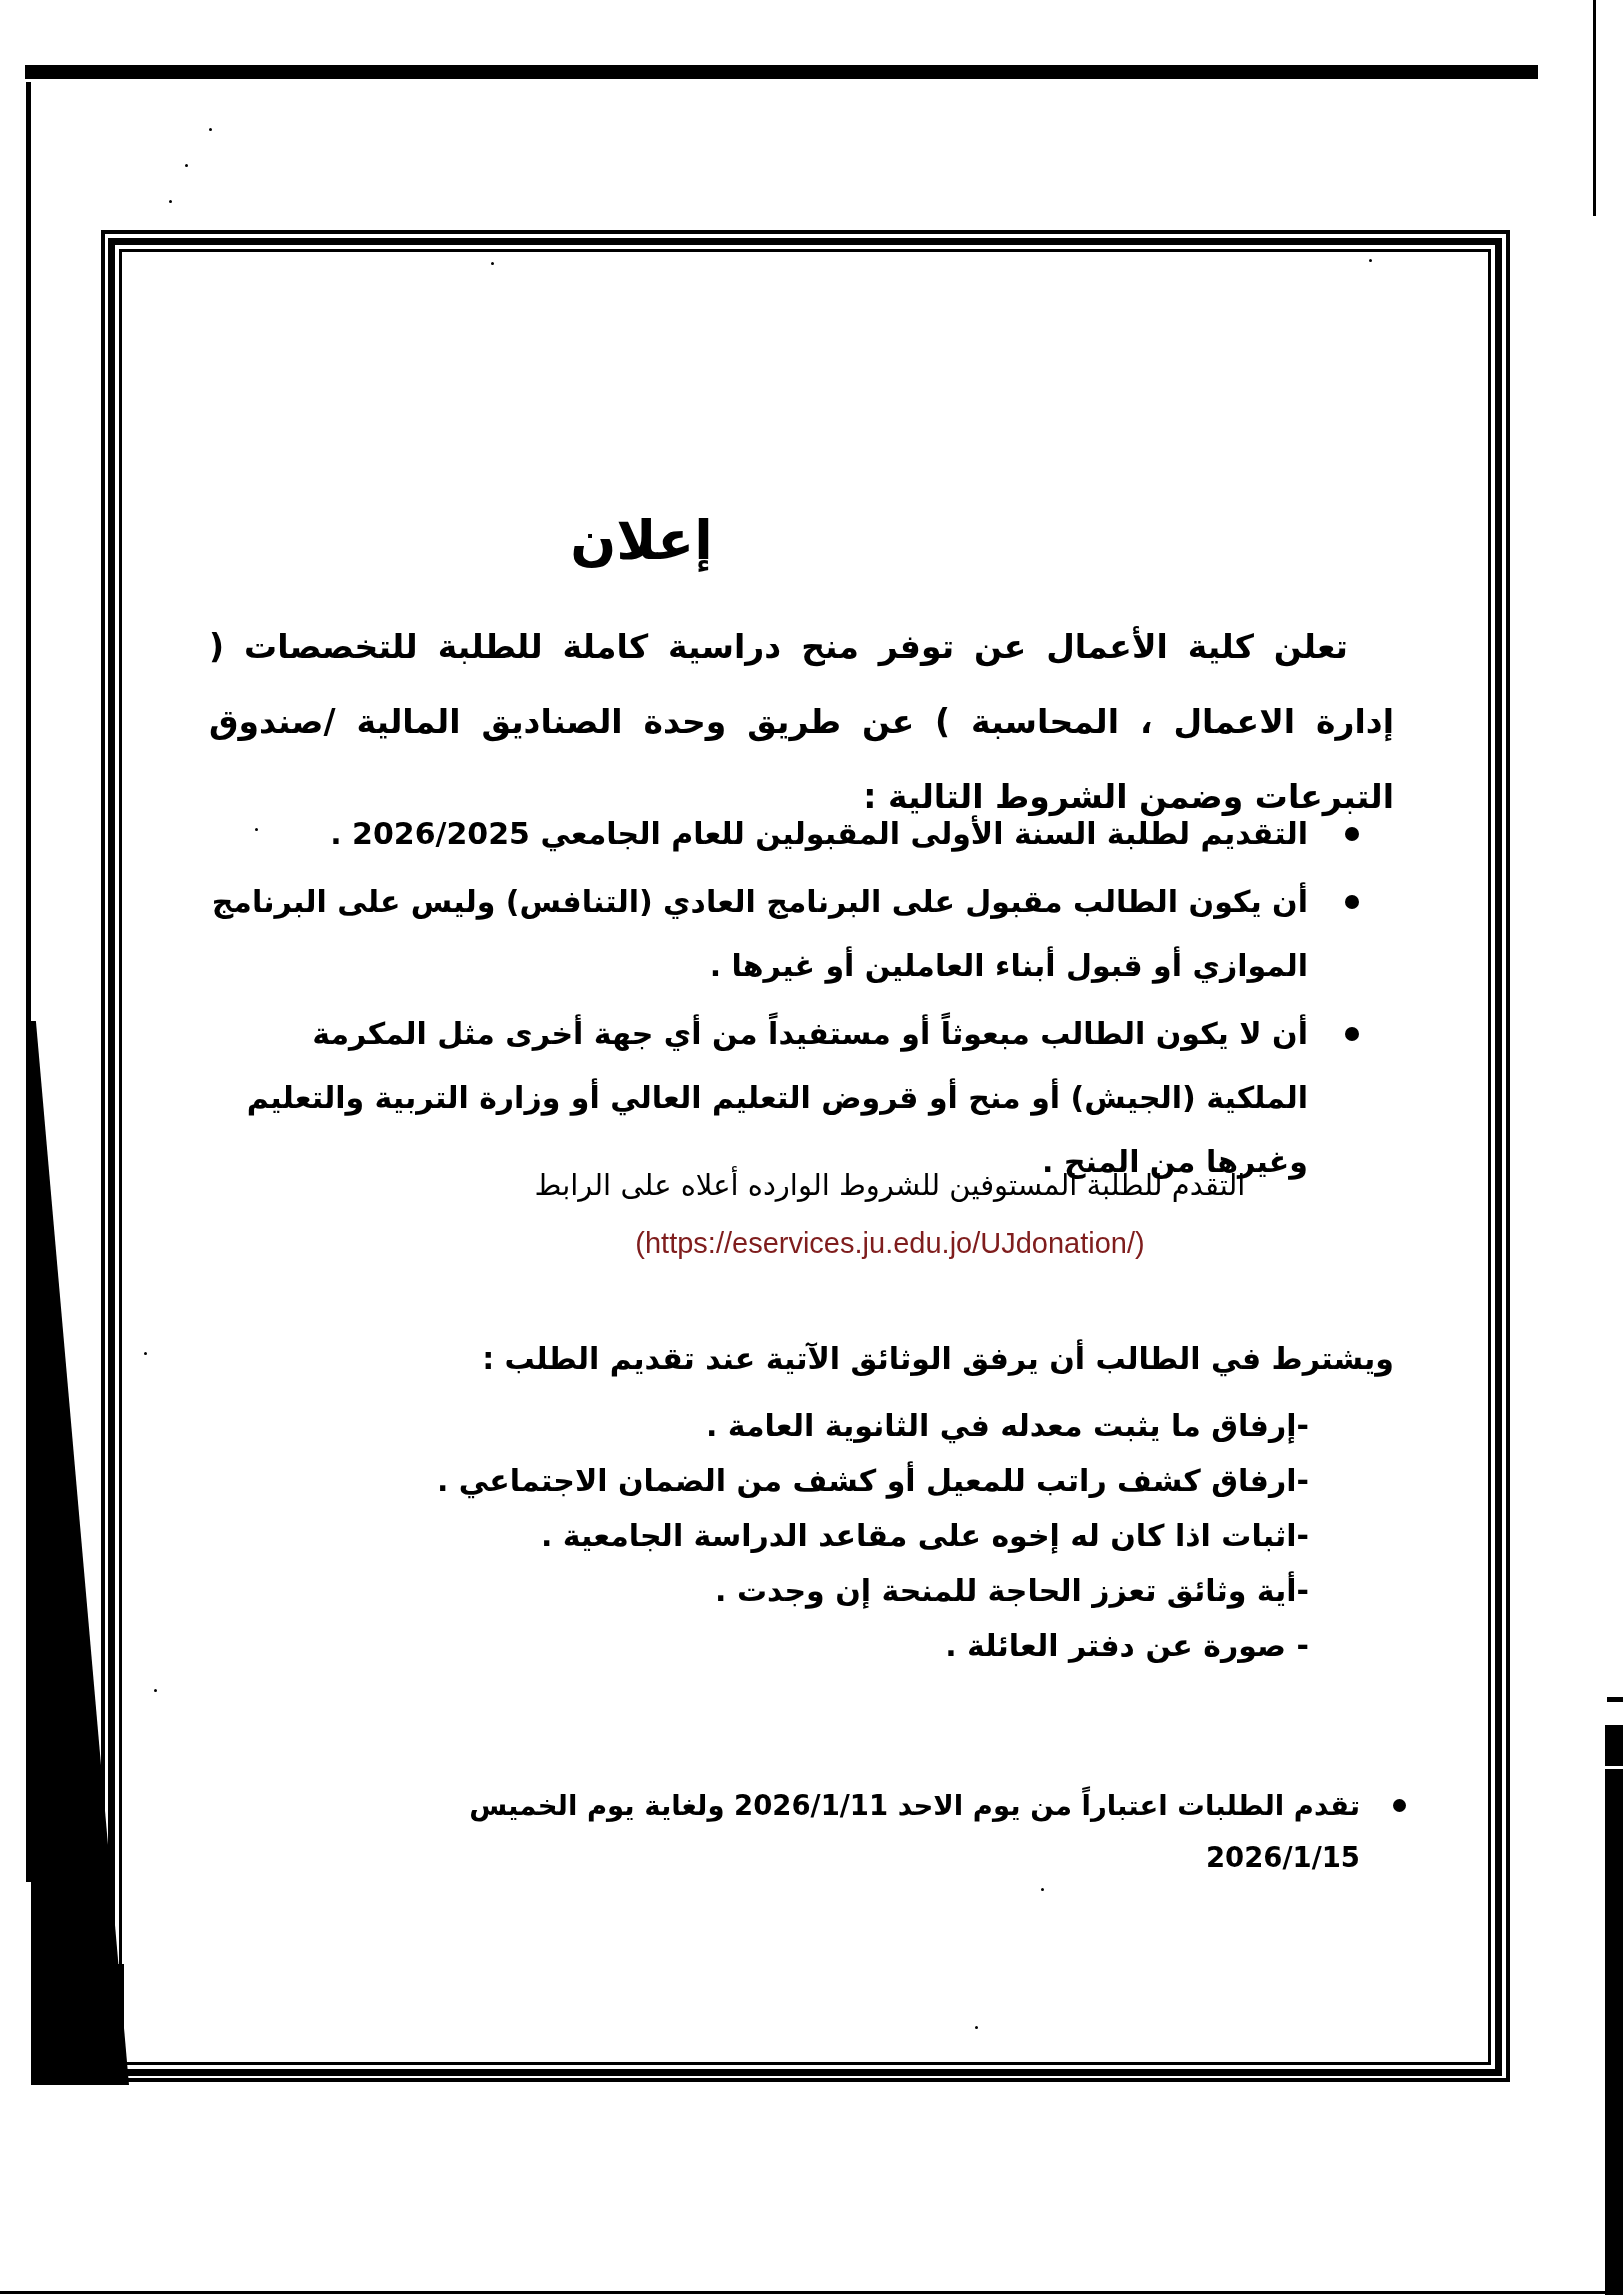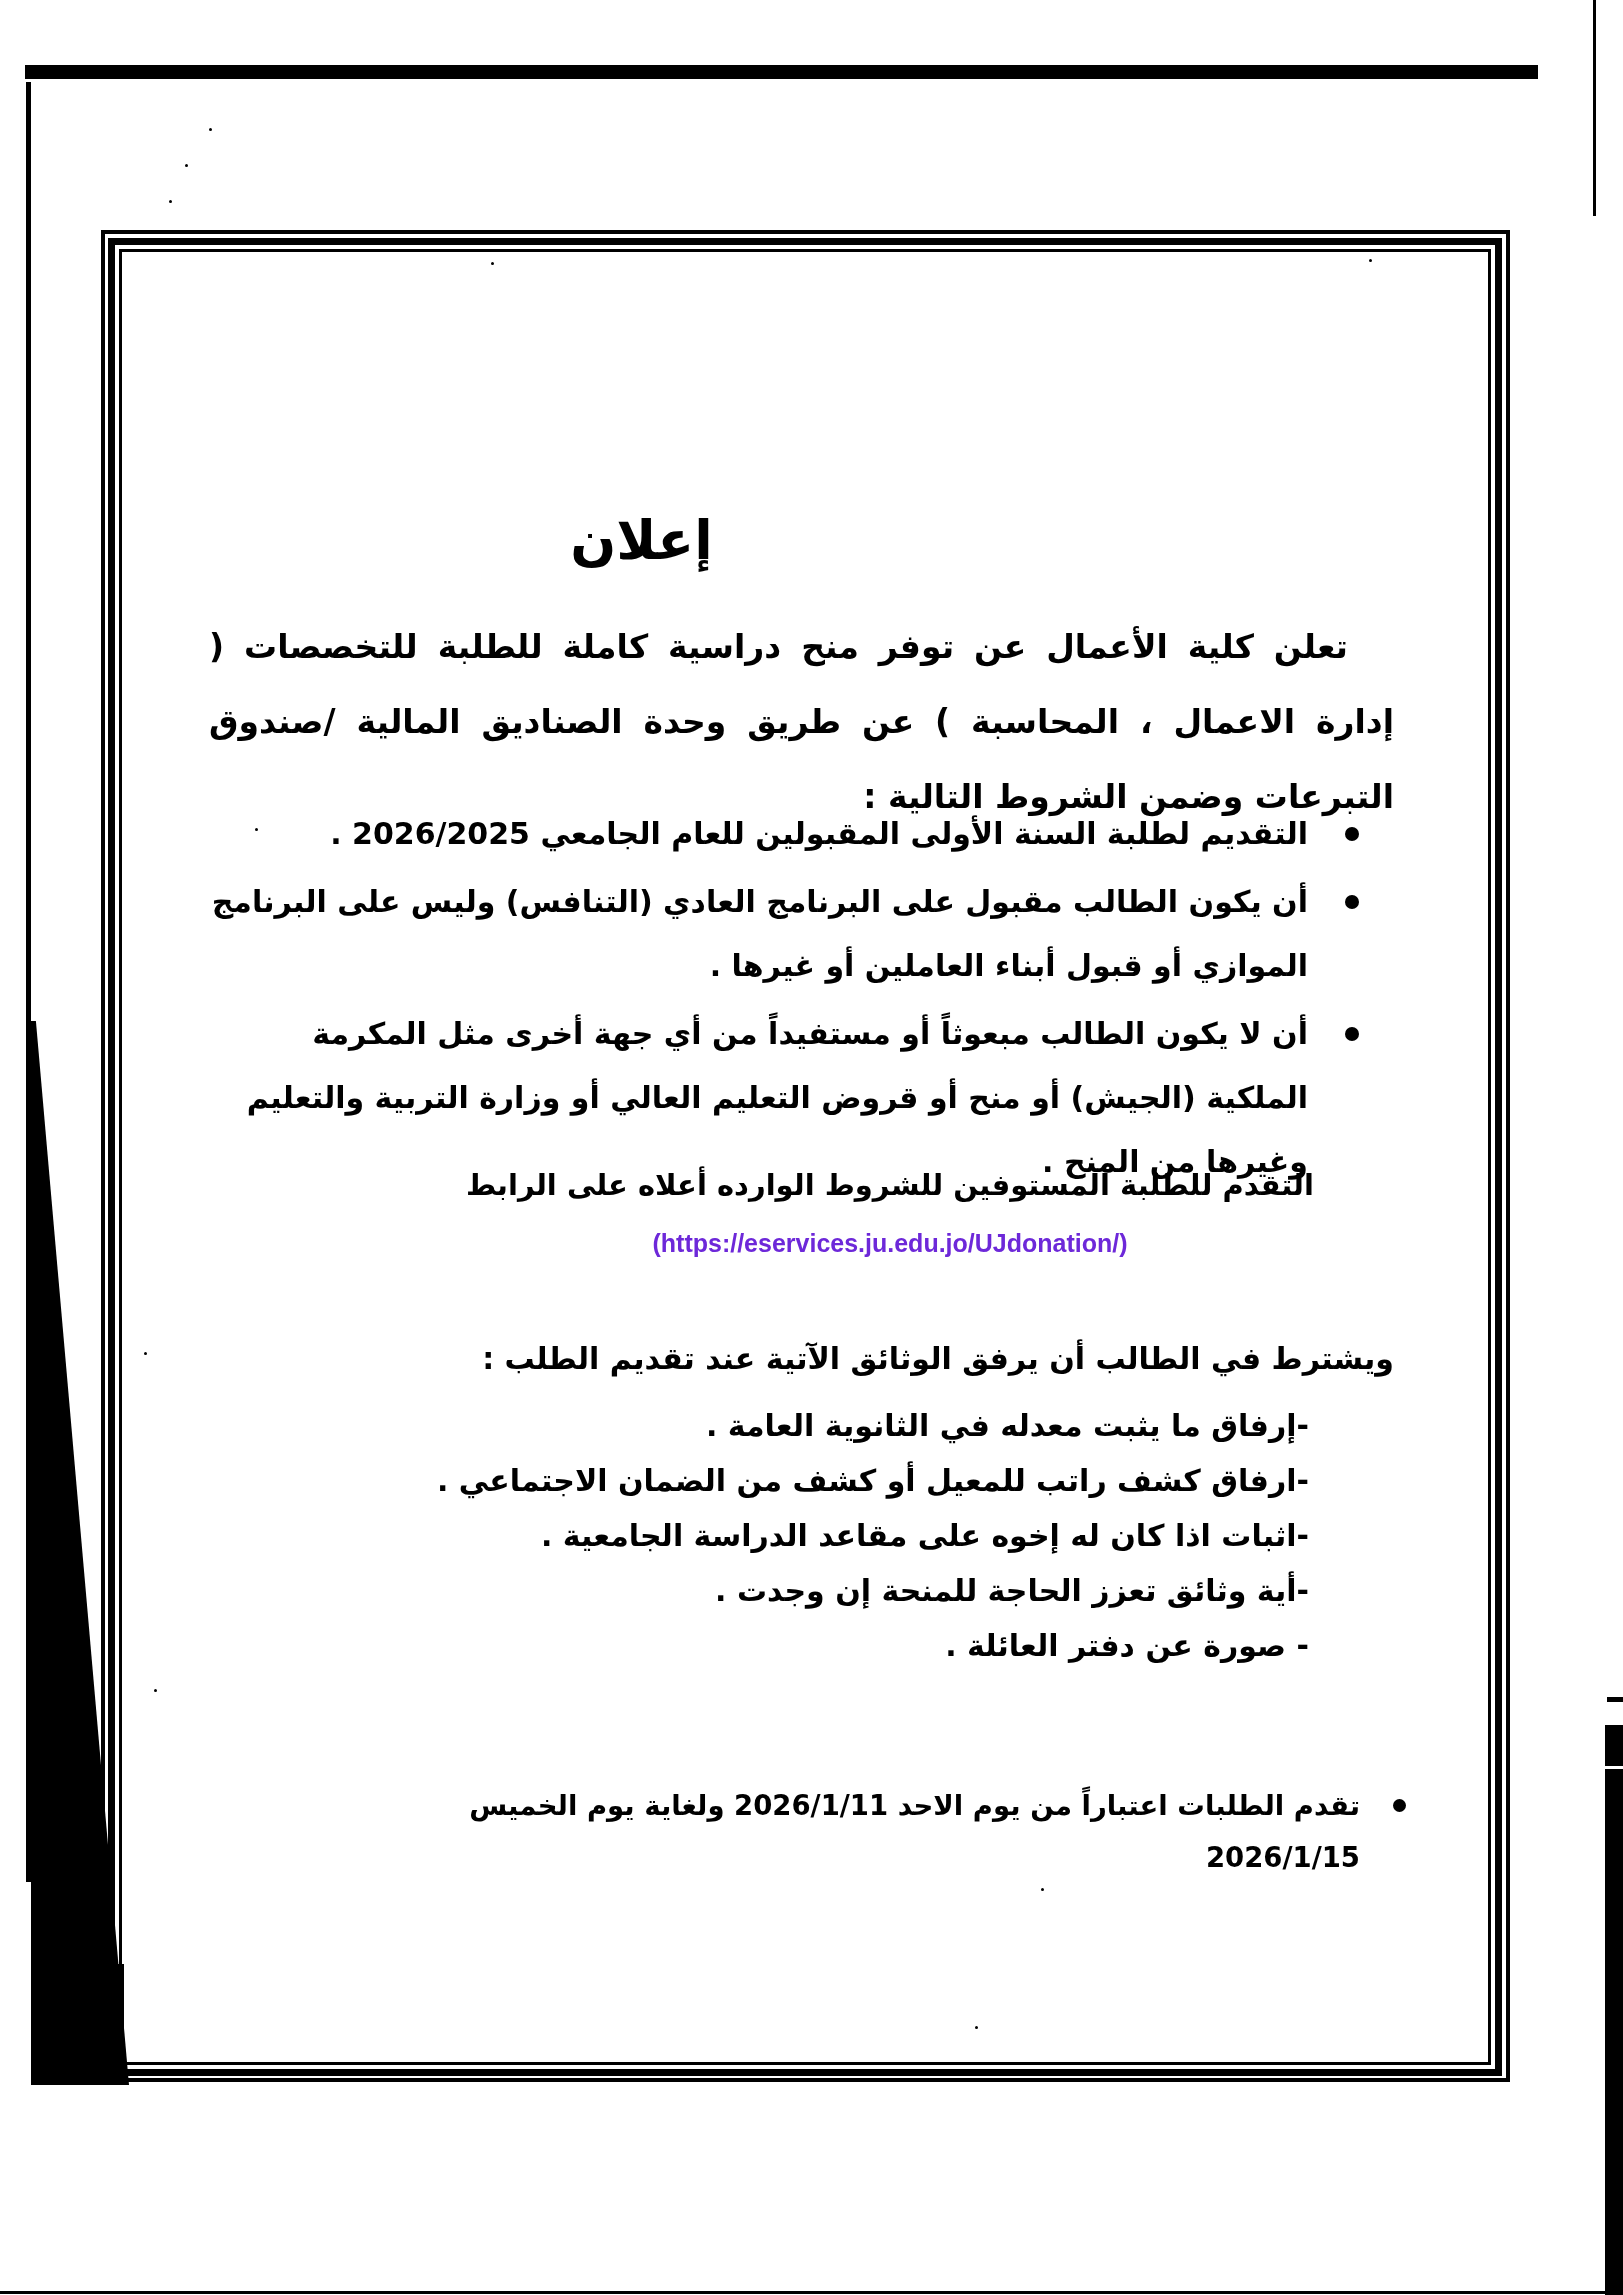--- a/index.html
+++ b/index.html
@@ -134,37 +134,37 @@
       right: -51px; top: 25px;
       width: 14.4px; height: 14.4px;
       border-radius: 50%;
       background: #000;
     }
     .apply-link-block {
       position: absolute;
       left: 0; top: 1162px;
       width: 1623px;
       text-align: center;
-      font-weight: bold;
+      font-weight: normal;
     }
     .apply-text {
       display: block;
       direction: rtl;
       font-size: 29px;
       line-height: 46px;
       padding-left: 157px;
     }
     .apply-url {
       display: inline-block;
       direction: ltr;
       font-family: "Liberation Sans", sans-serif;
-      font-size: 25px;
+      font-size: 29px;
       line-height: 39px;
       margin-top: 15.7px;
-      color: #6d28d9;
+      color: #7f1d1d;
       text-decoration: none;
       padding-left: 157px;
     }
     .docs-heading {
       position: absolute;
       left: 209px; top: 1306px;
       width: 1185px;
       direction: rtl;
       text-align: right;
       font-size: 30px;

